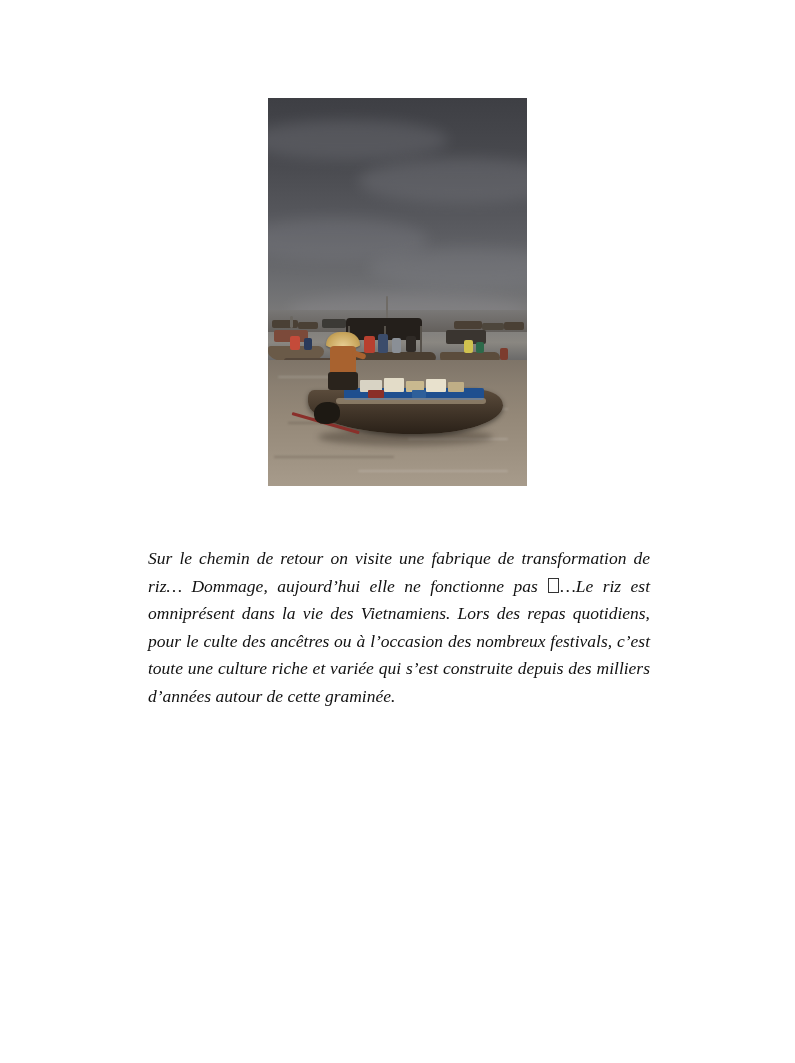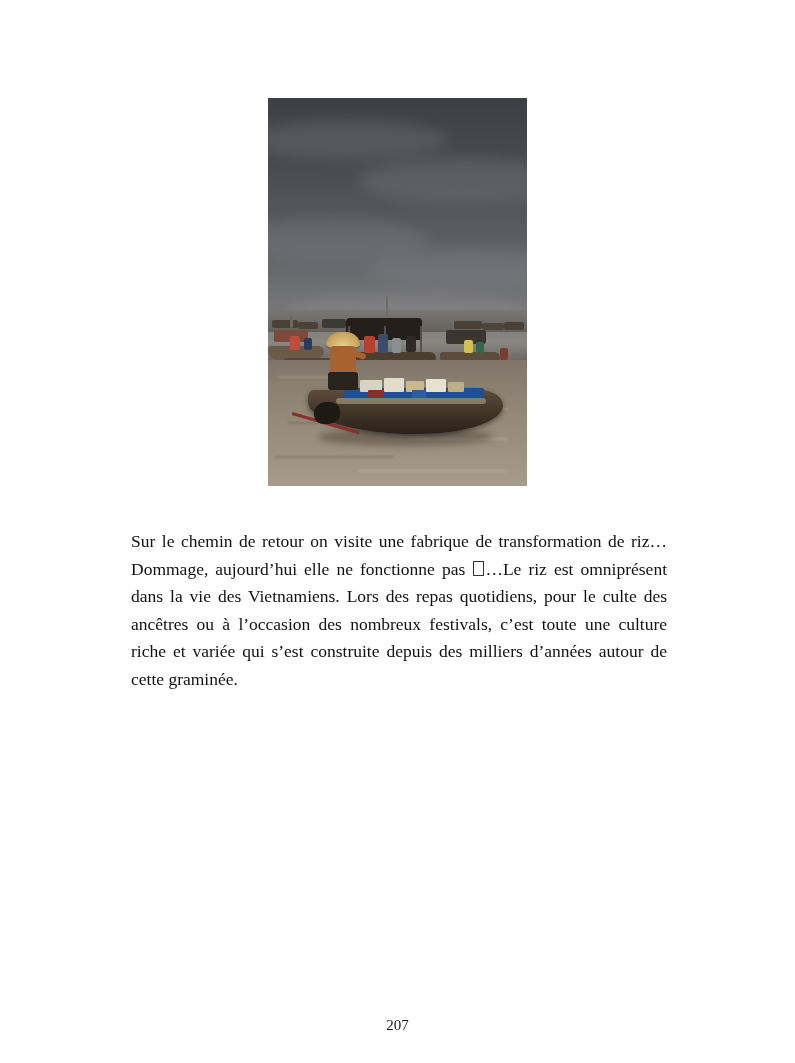--- a/index.html
+++ b/index.html
@@ -208,22 +208,23 @@
     left: 131px;
     top: 528px;
     width: 536px;
     font-size: 17.5px;
     line-height: 27.6px;
     text-align: justify;
     text-justify: inter-word;
     color: #111;
   }
   .textblock p {
-    margin: 0;
+    margin: 17px;
     text-align: justify;
+    font-style: italic;
   }
   .textblock p:last-child {
     text-align-last: left;
   }
   .missing-glyph {
     display: inline-block;
     width: 9px;
     height: 13px;
     border: 1px solid #333;
     vertical-align: -1px;
@@ -329,15 +330,14 @@
         <div style="position:absolute; left:6px; top:26px; width:26px; height:22px; background:#1d1913; border-radius:50% 40% 45% 40%;"></div>
       </div>
 
     </div>
   </div>
 
   <div class="textblock">
     <p><span>Sur le chemin de retour on visite une fabrique de transformation de riz… Dommage, aujourd’hui elle ne fonctionne pas </span><span class="missing-glyph"></span><span>…Le riz est omniprésent dans la vie des Vietnamiens. Lors des repas quotidiens, pour le culte des ancêtres ou à l’occasion des nombreux festivals, c’est toute une culture riche et variée qui s’est construite depuis des milliers d’années autour de cette graminée.</span></p>
   </div>
 
-  <div class="pagenum">207</div>
 
 </div>
 
 </body></html>

